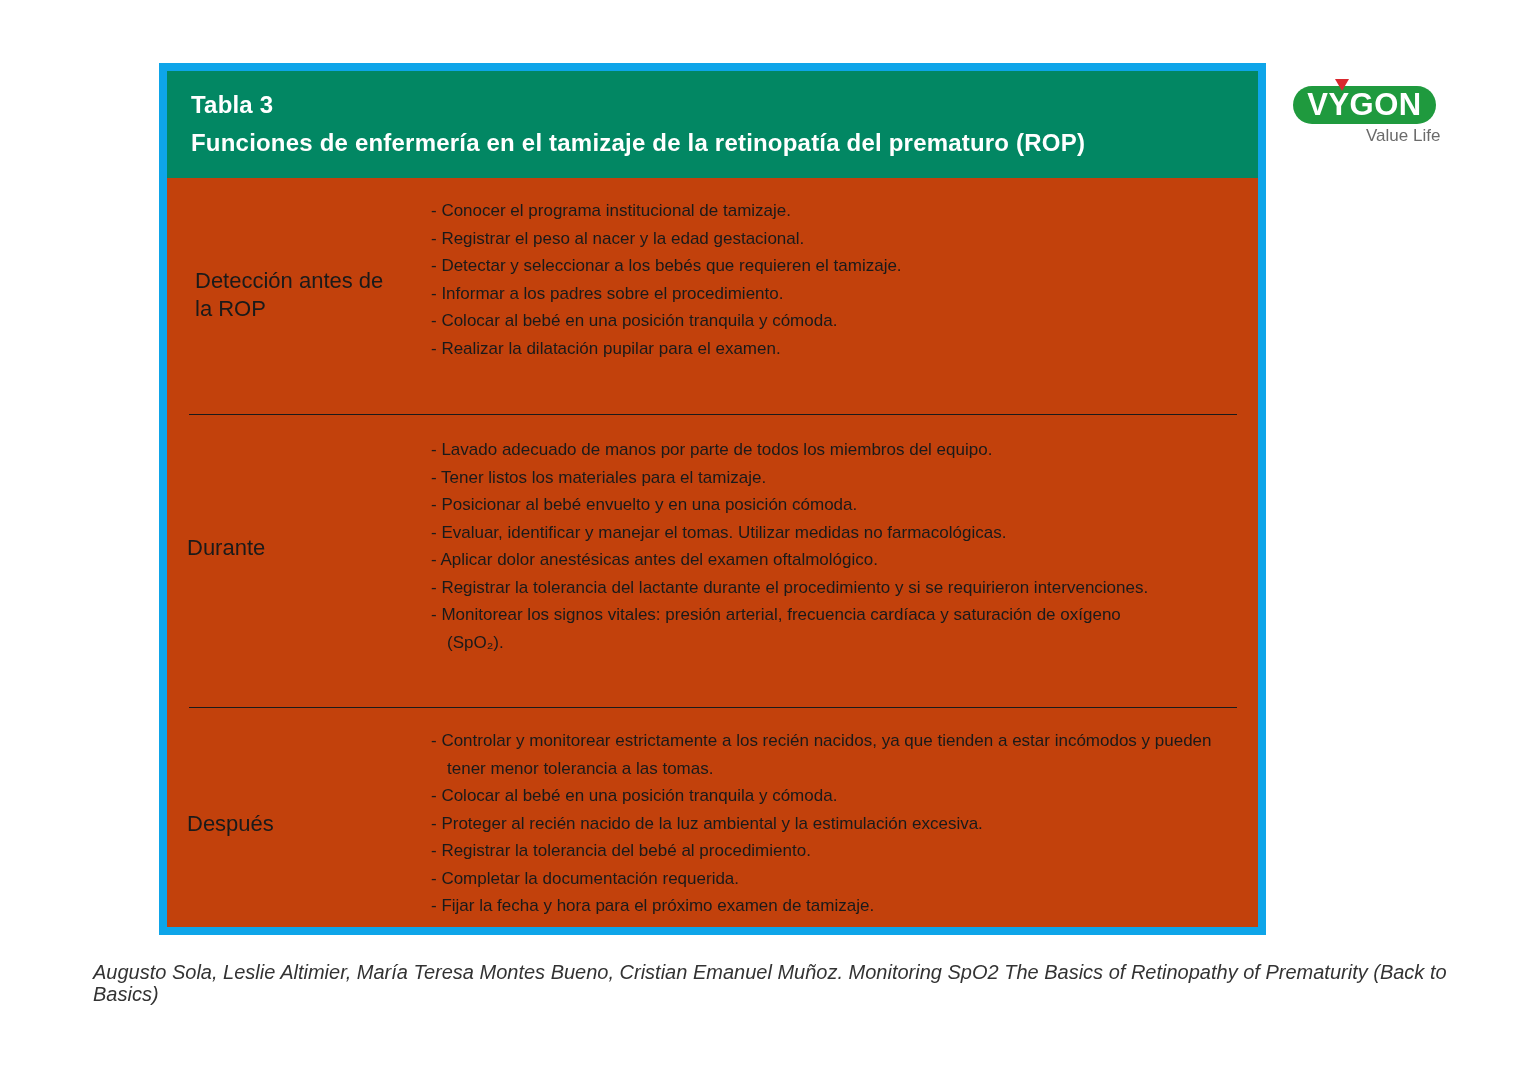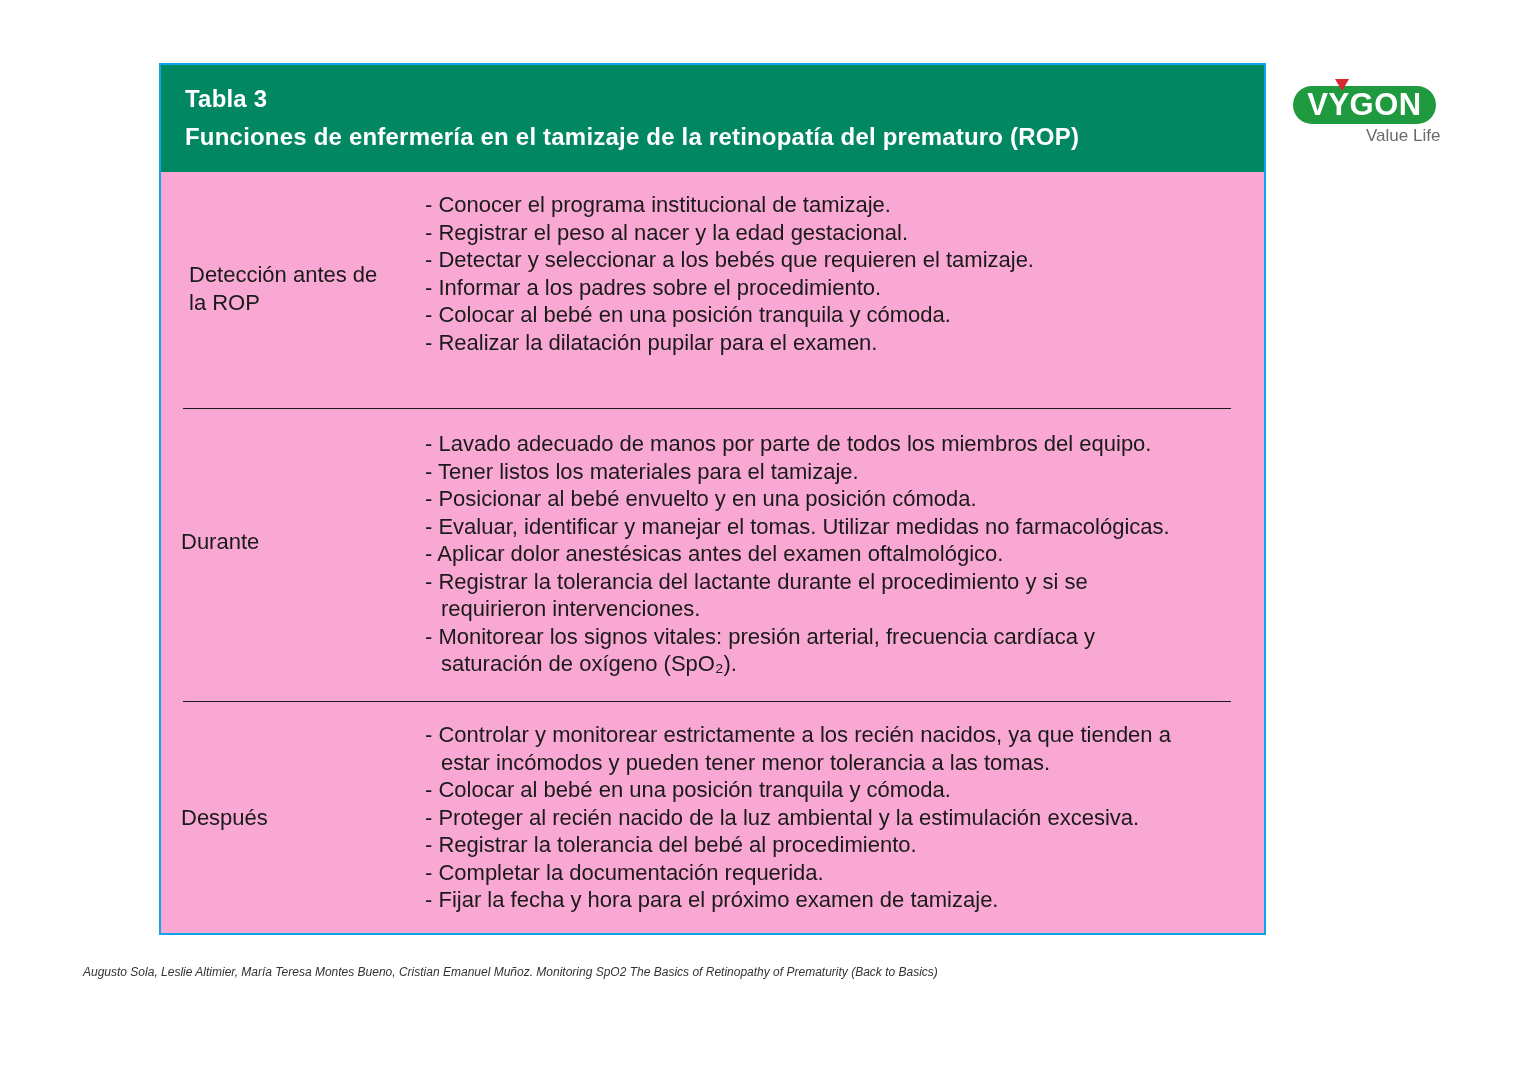--- a/index.html
+++ b/index.html
@@ -1,35 +1,35 @@
 <!DOCTYPE html>
 <html><head>
 <meta charset="utf-8">
 <style>
   html, body { margin: 0; padding: 0; background: #ffffff; }
   body { width: 1515px; height: 1081px; position: relative; overflow: hidden;
          font-family: "Liberation Sans Narrow", "Liberation Sans", sans-serif; color: #1a1a1a; }
   .table-box { position: absolute; left: 159px; top: 63px; width: 1107px; height: 872px;
-               border: 2px solid #0ea5e9; box-sizing: border-box; background: #f9a8d4; }
+               border: 8px solid #0ea5e9; box-sizing: border-box; background: #c2410c; }
   .table-header { position: absolute; left: 0; top: 0; right: 0; height: 107px; background: #028763; color: #fff; }
   .table-label { position: absolute; left: 24px; top: 20px; font-size: 24px; font-weight: bold; letter-spacing: 0.2px; }
   .table-title { position: absolute; left: 24px; top: 58px; font-size: 24px; font-weight: bold; letter-spacing: 0.2px; }
   .row { position: absolute; left: 0; right: 0; }
   .row-label { position: absolute; left: 20px; width: 220px; text-align: left; font-size: 22px; line-height: 28px; }
-  .row-items { position: absolute; left: 264px; font-size: 22px; line-height: 27.5px; margin: 0; padding: 0; list-style: none; }
+  .row-items { position: absolute; left: 264px; font-size: 17px; line-height: 27.5px; margin: 0; padding: 0; list-style: none; }
   .row-items li { padding-left: 16px; text-indent: -16px; white-space: pre-wrap; }
   .divider { position: absolute; left: 22px; width: 1048px; height: 0; border-top: 1.5px solid #1a1a1a; }
   .logo { position: absolute; left: 1293px; top: 78px; width: 160px; height: 72px; }
   .logo-pill { position: absolute; left: 0; top: 8px; width: 143px; height: 38px; border-radius: 19px; background: #1f9a3e; }
   .logo-text { position: absolute; left: 0; top: 8px; width: 143px; height: 38px; line-height: 38px; text-align: center;
                color: #fff; font-weight: bold; font-size: 31px; letter-spacing: 0.5px; font-family: "Liberation Sans", sans-serif; }
   .logo-tri { position: absolute; left: 42px; top: 1px; width: 0; height: 0; border-left: 7px solid transparent;
               border-right: 7px solid transparent; border-top: 12px solid #d9282f; }
   .logo-tag { position: absolute; left: 73px; top: 48px; font-size: 17px; color: #6b6b6b; font-family: "Liberation Sans", sans-serif; }
-  .citation { position: absolute; left: 83px; top: 961px; font-size: 12px; line-height: 22px; font-style: italic; color: #333; }
+  .citation { position: absolute; left: 93px; top: 961px; font-size: 20px; line-height: 22px; font-style: italic; color: #333; }
 </style>
 </head>
 <body>
 
 <div class="table-box">
   <div class="table-header">
     <div class="table-label">Tabla 3</div>
     <div class="table-title">Funciones de enfermería en el tamizaje de la retinopatía del prematuro (ROP)</div>
   </div>
 

